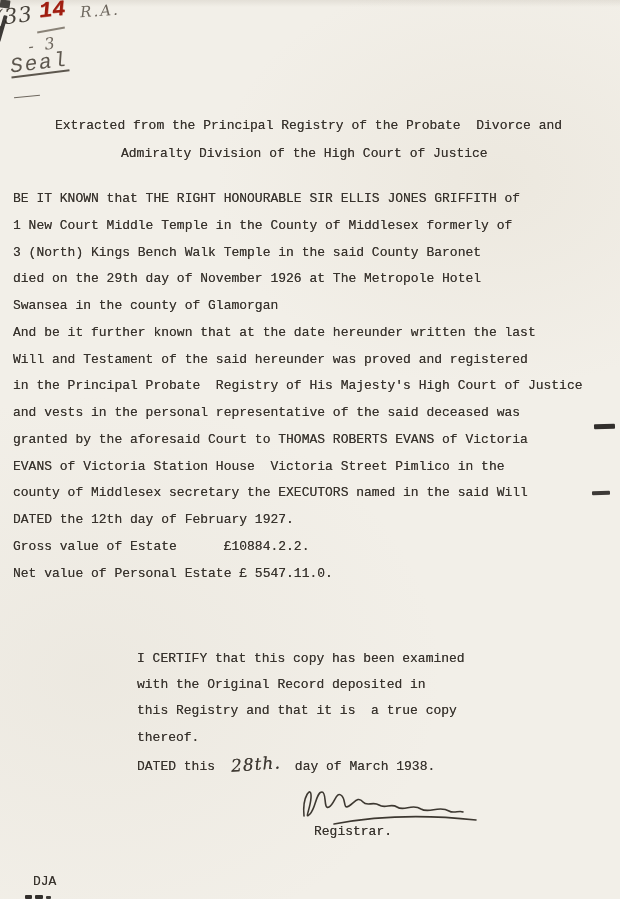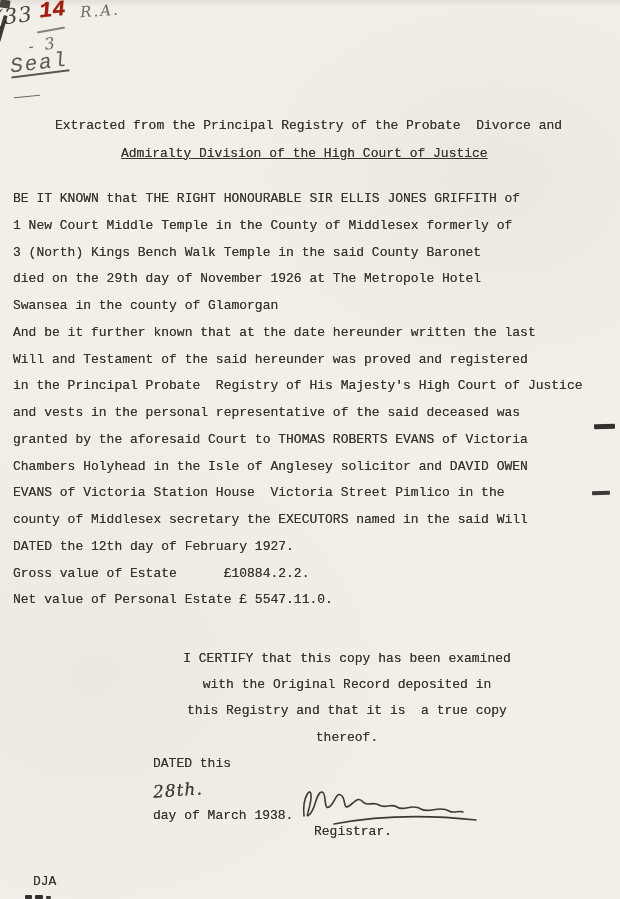--- a/index.html
+++ b/index.html
@@ -13,24 +13,24 @@
       radial-gradient(ellipse 500px 400px at 15% 75%, rgba(205,198,182,0.15), transparent 70%),
       linear-gradient(180deg, rgba(150,140,125,0.16) 0px, rgba(150,140,125,0.0) 7px),
       #f2efe8;
     font-family:"Liberation Mono","DejaVu Sans Mono",monospace;
     color:#38332d;
   }
   .tw{font-family:"Liberation Mono","DejaVu Sans Mono",monospace;font-size:13px;color:#38332d;
       text-shadow:0 0 0.5px rgba(56,51,45,0.75);}
   .tline{white-space:pre;}
   .heading{position:absolute;left:25px;top:112px;line-height:27.5px;margin-left:30px;}
-  .heading .l2{padding-left:66px;text-decoration:underline;}
+  .heading .l2{padding-left:66px;}
   .body-block{position:absolute;left:13px;top:186px;width:588px;line-height:26.75px;}
-  .cert-block{position:absolute;left:137px;top:646px;width:420px;line-height:26.2px;text-align:center;}
-  .dated-line{display:flex;align-items:baseline;flex-direction:column;}
+  .cert-block{position:absolute;left:137px;top:646px;width:420px;line-height:26.2px;}
+  .dated-line{display:flex;align-items:baseline;}
   .handwriting{
     font-family:"DejaVu Serif","Liberation Serif",serif;
     font-style:italic;color:#3d3831;
     font-size:17px;margin:0 14px 0 16px;
     transform:rotate(-4deg);display:inline-block;letter-spacing:1px;
   }
   .pencil{font-family:"DejaVu Serif","Liberation Serif",serif;color:#6e675e;}
   .corner-number{position:absolute;left:-5px;top:4px;font-size:21px;color:#47423b;
     transform:rotate(-7deg);font-style:italic;letter-spacing:1px;}
   .corner-red{position:absolute;left:39px;top:-2px;font-size:22px;font-weight:bold;
@@ -80,21 +80,20 @@
     <div class="tline">BE IT KNOWN that THE RIGHT HONOURABLE SIR ELLIS JONES GRIFFITH of</div>
     <div class="tline">1 New Court Middle Temple in the County of Middlesex formerly of</div>
     <div class="tline">3 (North) Kings Bench Walk Temple in the said County Baronet</div>
     <div class="tline">died on the 29th day of November 1926 at The Metropole Hotel</div>
     <div class="tline">Swansea in the county of Glamorgan</div>
     <div class="tline">And be it further known that at the date hereunder written the last</div>
     <div class="tline">Will and Testament of the said hereunder was proved and registered</div>
     <div class="tline">in the Principal Probate  Registry of His Majesty's High Court of Justice</div>
     <div class="tline">and vests in the personal representative of the said deceased was</div>
     <div class="tline">granted by the aforesaid Court to THOMAS ROBERTS EVANS of Victoria</div>
-    <div class="tline">Chambers Holyhead in the Isle of Anglesey solicitor and DAVID OWEN</div>
     <div class="tline">EVANS of Victoria Station House  Victoria Street Pimlico in the</div>
     <div class="tline">county of Middlesex secretary the EXECUTORS named in the said Will</div>
     <div class="tline">DATED the 12th day of February 1927.</div>
     <div class="tline">Gross value of Estate      £10884.2.2.</div>
     <div class="tline">Net value of Personal Estate £ 5547.11.0.</div>
   </div>
 
   <div class="tw cert-block">
     <div class="tline">I CERTIFY that this copy has been examined</div>
     <div class="tline">with the Original Record deposited in</div>

